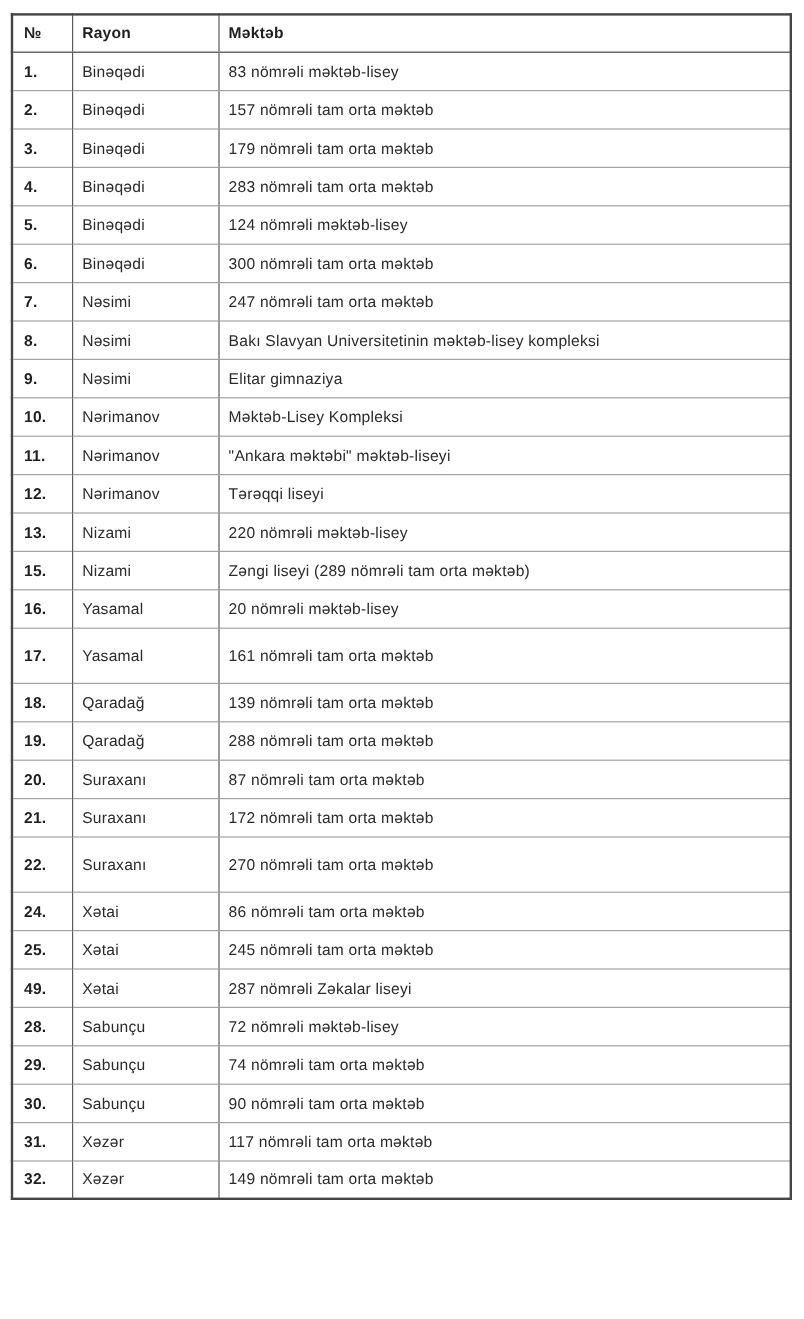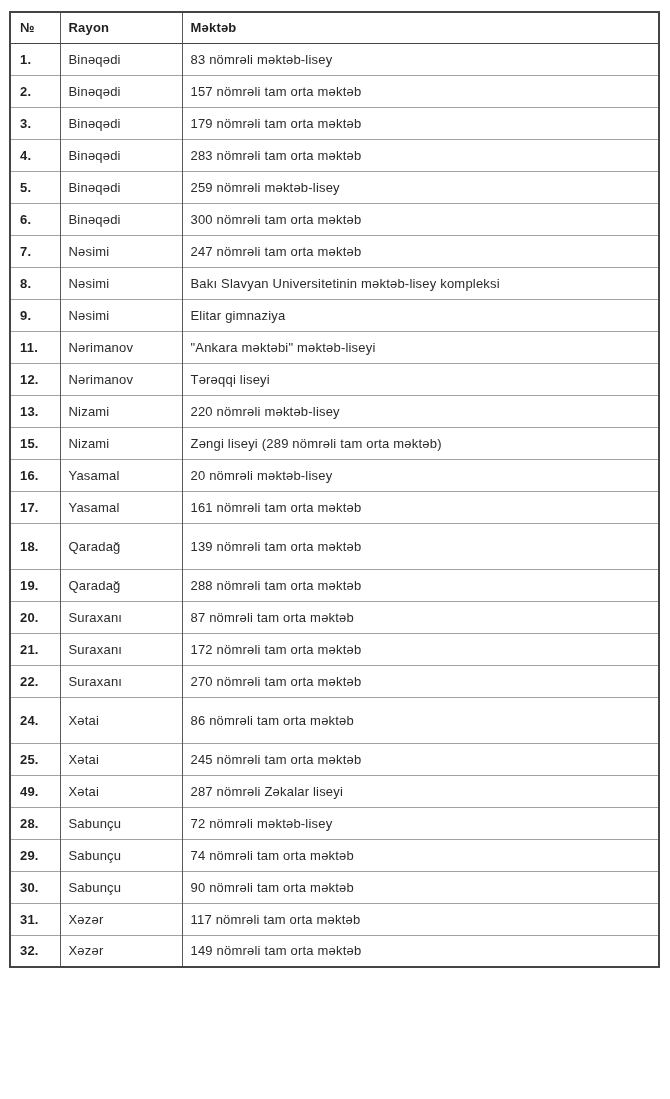--- a/index.html
+++ b/index.html
@@ -93,21 +93,21 @@
 
   <tr>
     <td class="col-n">4.</td>
     <td class="col-rayon">Binəqədi</td>
     <td class="col-school">283 nömrəli tam orta məktəb</td>
   </tr>
 
   <tr>
     <td class="col-n">5.</td>
     <td class="col-rayon">Binəqədi</td>
-    <td class="col-school">259 nömrəli məktəb-lisey</td>
+    <td class="col-school">124 nömrəli məktəb-lisey</td>
   </tr>
 
   <tr>
     <td class="col-n">6.</td>
     <td class="col-rayon">Binəqədi</td>
     <td class="col-school">300 nömrəli tam orta məktəb</td>
   </tr>
 
   <tr>
     <td class="col-n">7.</td>
@@ -120,20 +120,25 @@
     <td class="col-rayon">Nəsimi</td>
     <td class="col-school">Bakı Slavyan Universitetinin məktəb-lisey kompleksi</td>
   </tr>
 
   <tr>
     <td class="col-n">9.</td>
     <td class="col-rayon">Nəsimi</td>
     <td class="col-school">Elitar gimnaziya</td>
   </tr>
 
+  <tr>
+    <td class="col-n">10.</td>
+    <td class="col-rayon">Nərimanov</td>
+    <td class="col-school">Məktəb-Lisey Kompleksi</td>
+  </tr>
 
   <tr>
     <td class="col-n">11.</td>
     <td class="col-rayon">Nərimanov</td>
     <td class="col-school">"Ankara məktəbi" məktəb-liseyi</td>
   </tr>
 
   <tr>
     <td class="col-n">12.</td>
     <td class="col-rayon">Nərimanov</td>

